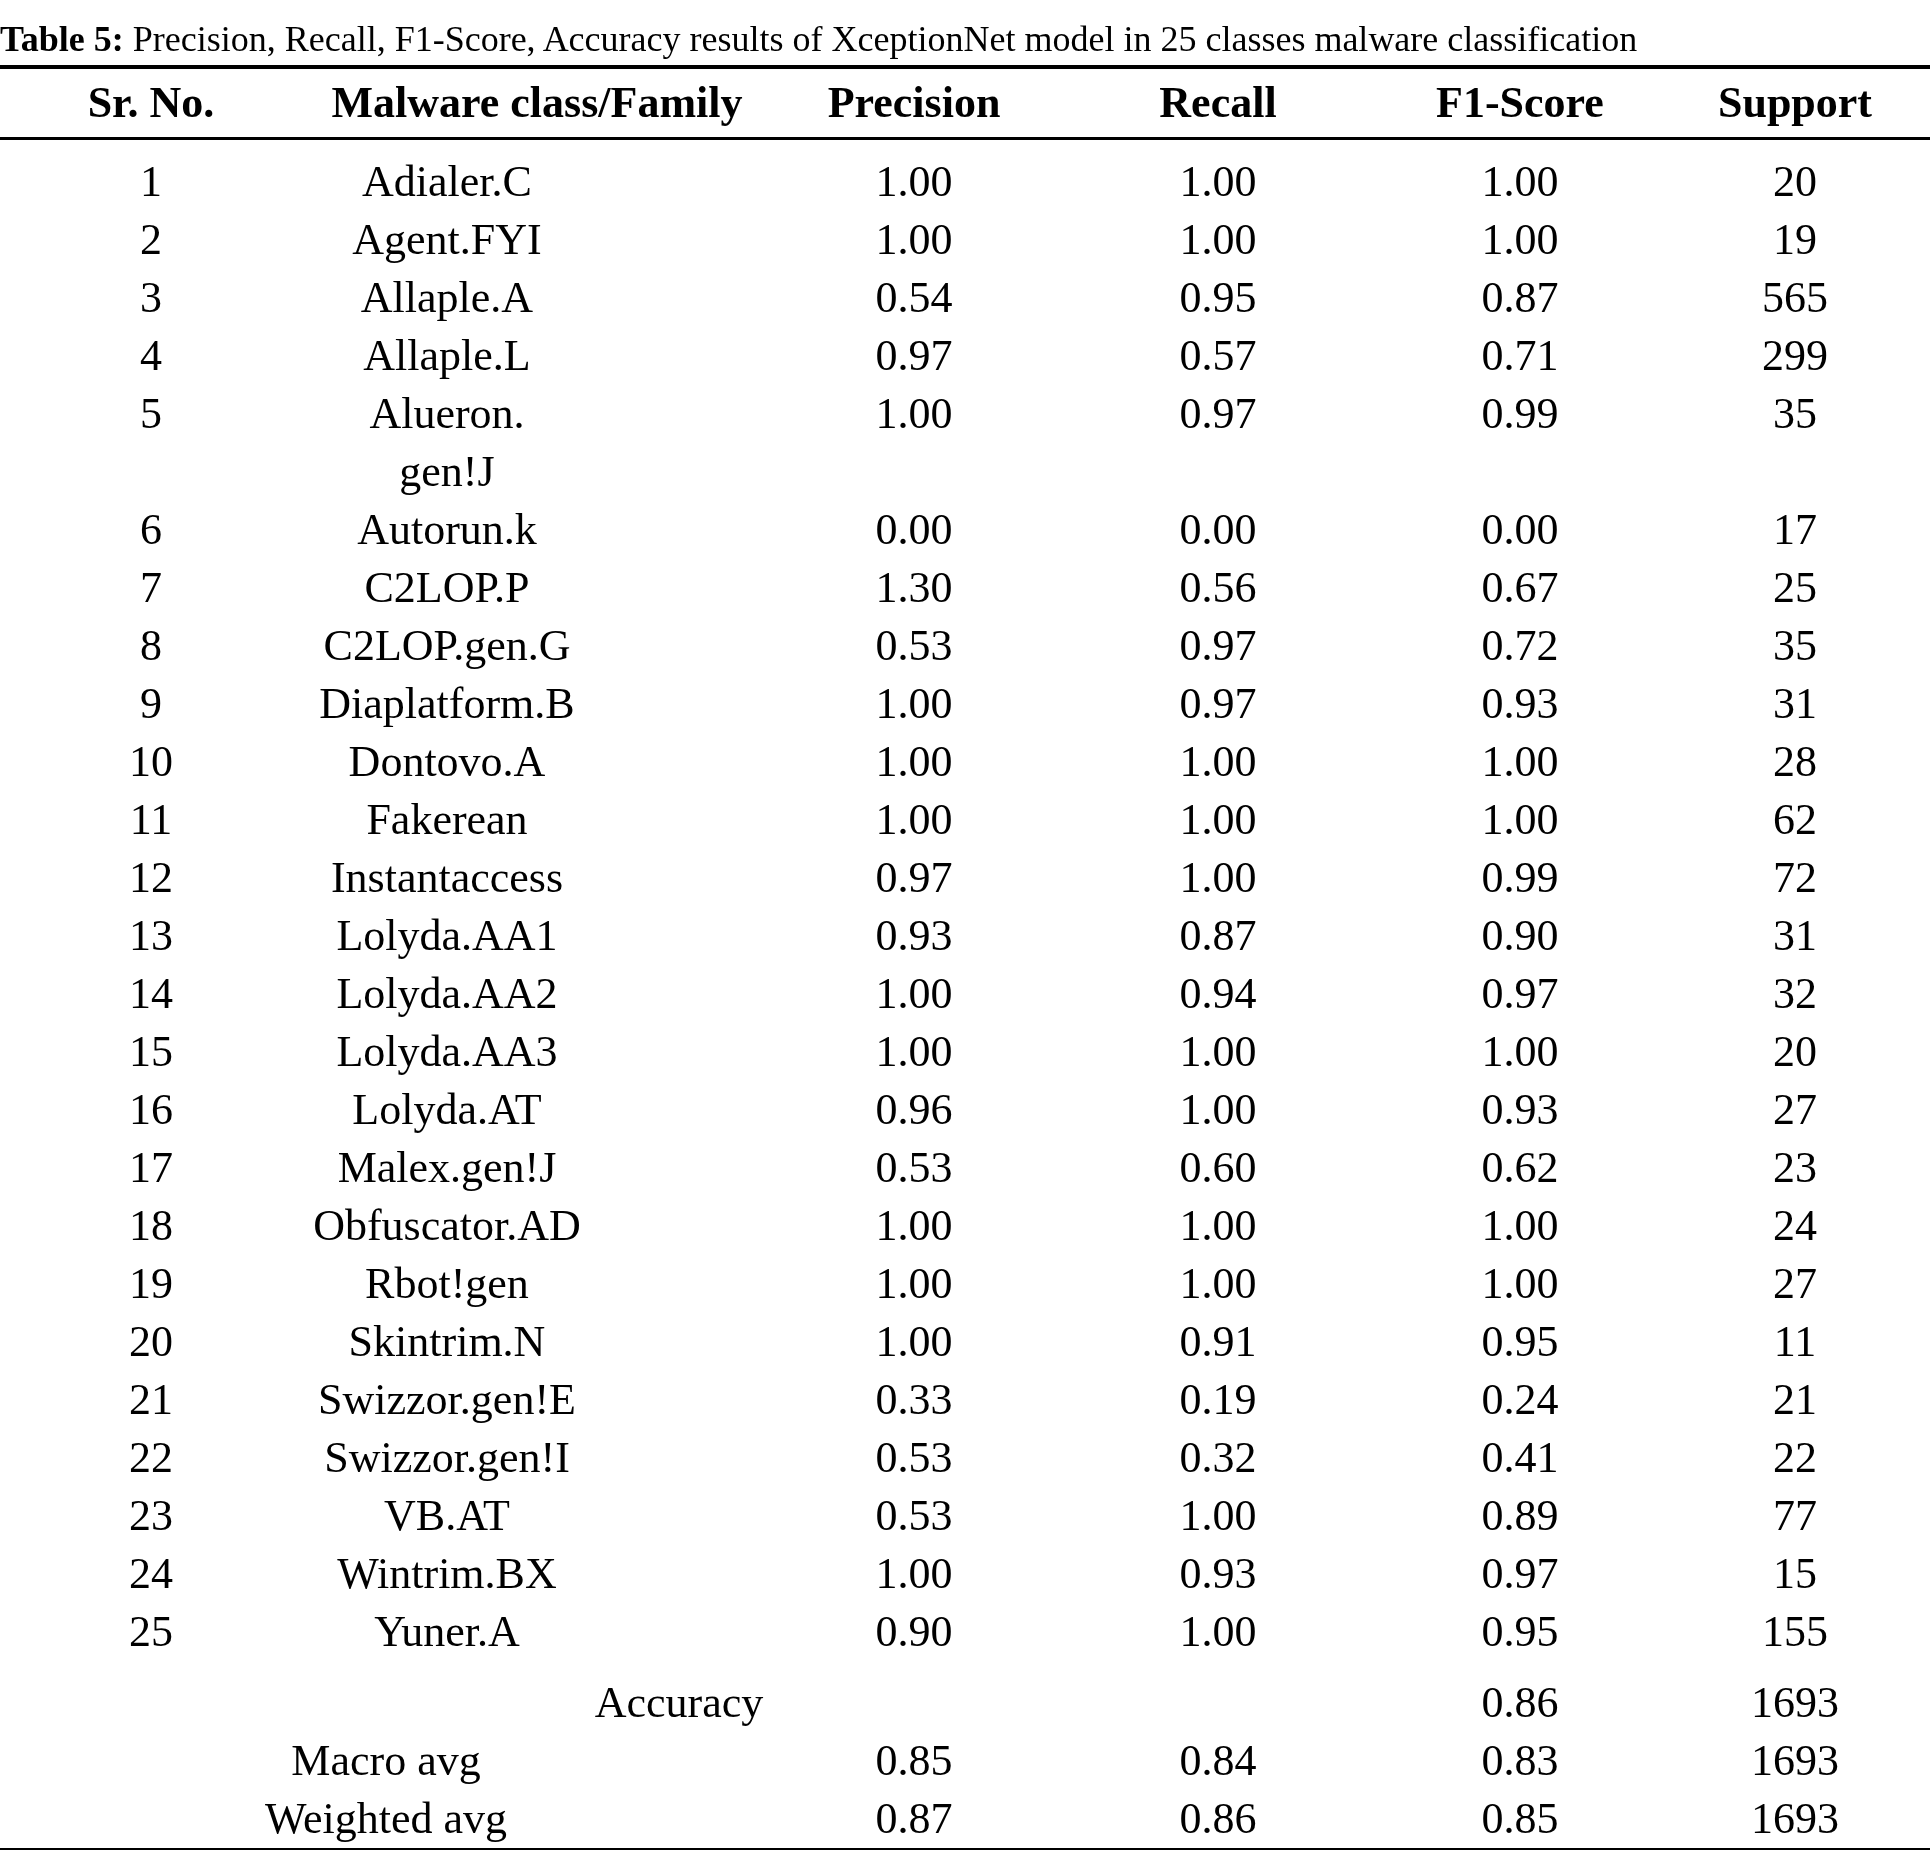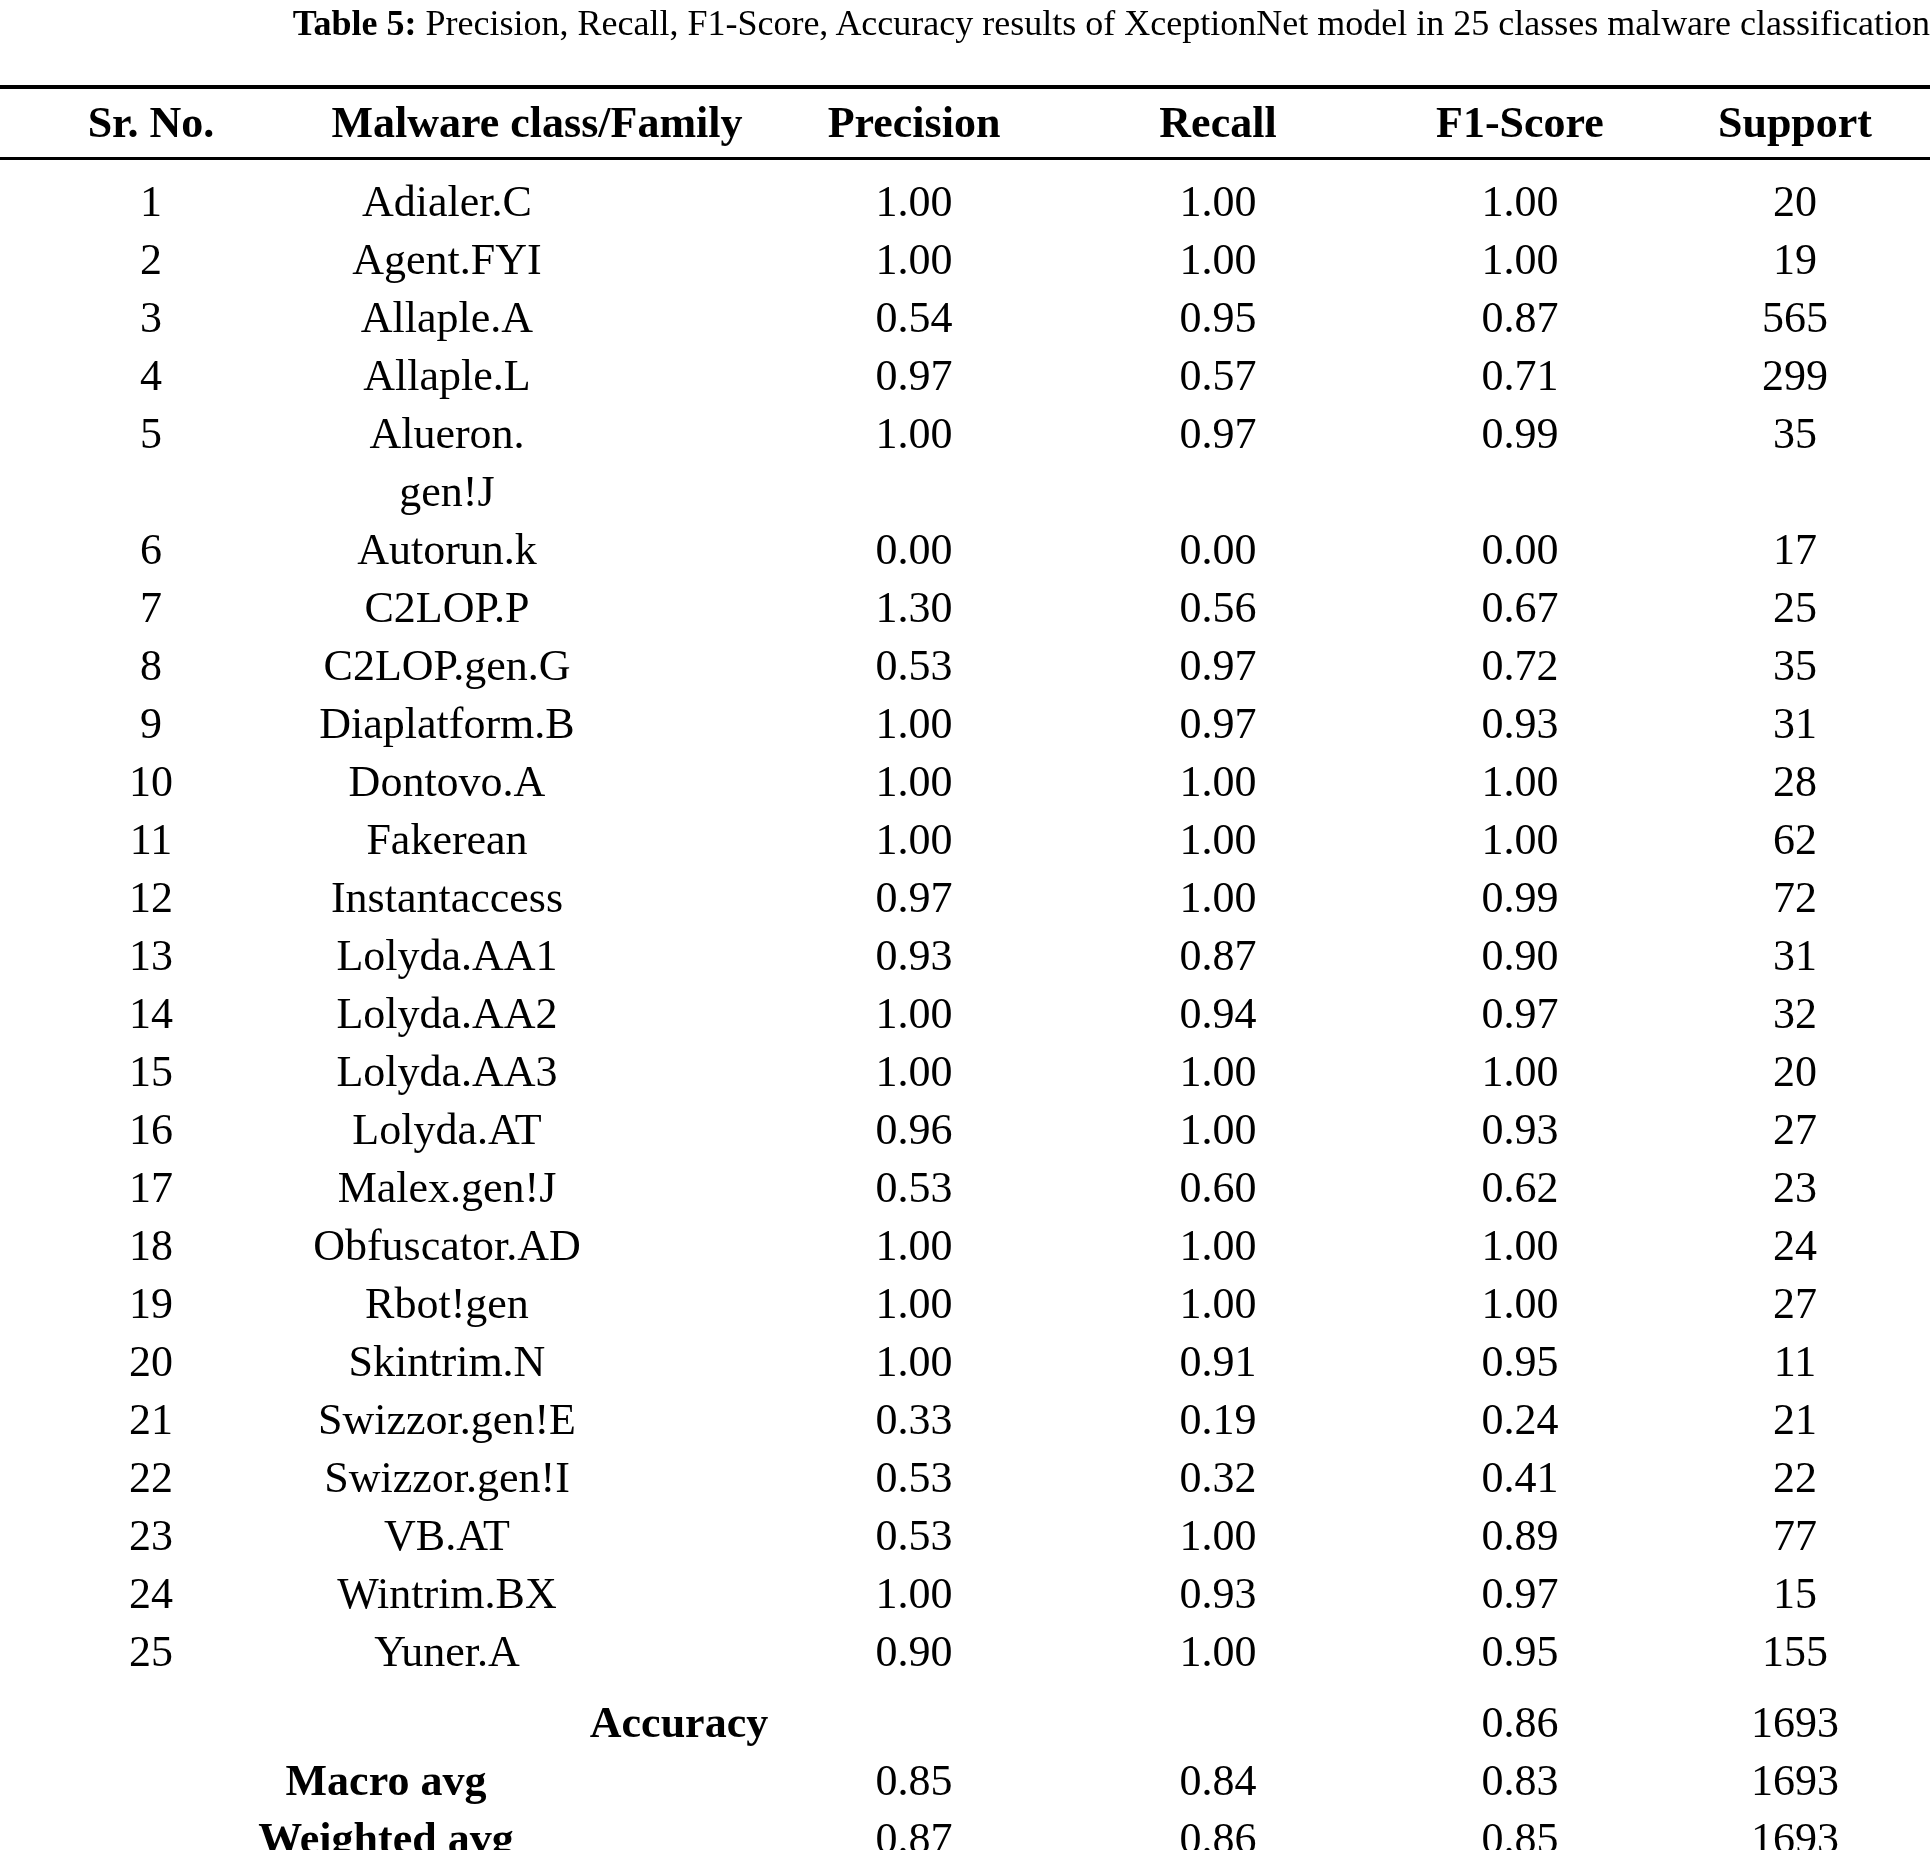--- a/index.html
+++ b/index.html
@@ -11,23 +11,23 @@
     color: #000000;
     font-family: "Liberation Serif", "DejaVu Serif", serif;
     overflow: hidden;
   }
   .page {
     width: 1930px;
     height: 1850px;
     position: relative;
   }
   .caption {
-    height: 85px;
-    padding-top: 0;
-    text-align: right;
+    height: 65px;
+    padding-top: 16px;
+    text-align: left;
     font-size: 36px;
     line-height: 46px;
     white-space: nowrap;
   }
   .caption .cap-label { font-weight: bold; }
   table.results {
     width: 1930px;
     table-layout: fixed;
     border-collapse: collapse;
     border-top: 4px solid #000;
@@ -51,21 +51,21 @@
     white-space: nowrap;
   }
   tbody tr { height: 58px; }
   tbody tr:first-child td { padding-top: 13px; }
   td .family-txt {
     display: block;
     position: relative;
     left: -90px;
     white-space: pre-line;
   }
-  .sum-label { font-weight: bold; }
+  .sum-label { font-weight: normal; }
 </style>
 </head>
 <body>
 
 <div class="page">
 
   <div class="caption">
     <span class="cap-label">Table 5:</span>
     <span class="cap-text">Precision, Recall, F1-Score, Accuracy results of XceptionNet model in 25 classes malware classification</span>
   </div>

